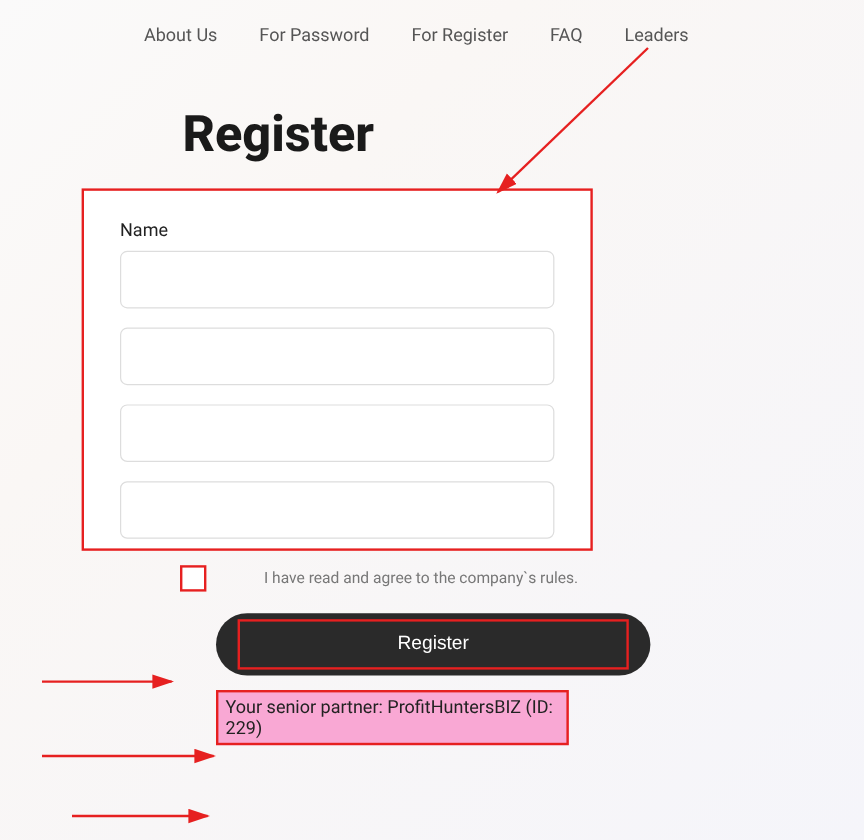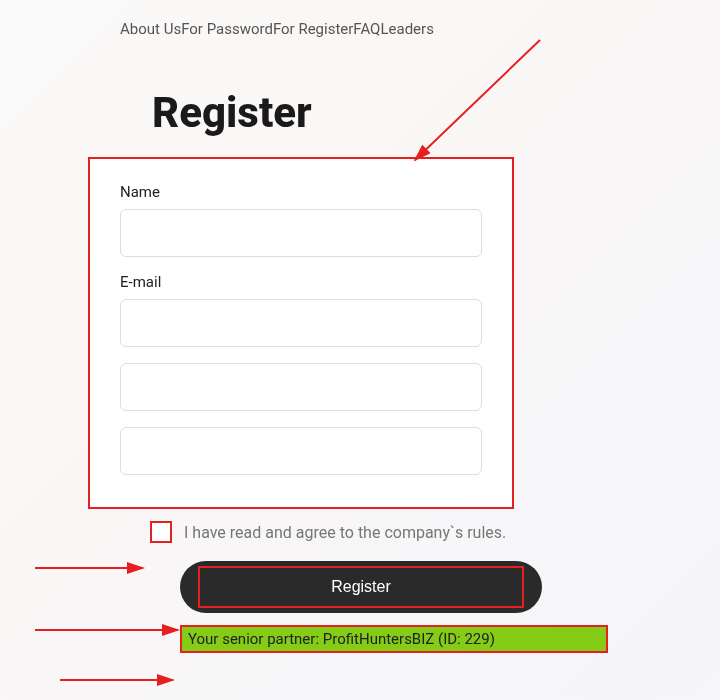--- a/index.html
+++ b/index.html
@@ -5,37 +5,38 @@
     * { margin: 0; padding: 0; box-sizing: border-box; }
     body {
       width: 720px;
       height: 700px;
       font-family: -apple-system, BlinkMacSystemFont, 'Segoe UI', Roboto, Arial, sans-serif;
       background: linear-gradient(to bottom right, #fafafa 0%, #faf7f5 30%, #f5f5fa 100%);
       position: relative;
     }
     .nav {
       display: flex;
+      gap: 35px;
       padding: 20px 0 0 120px;
     }
     .nav-item {
       color: #555;
       font-size: 15px;
       cursor: pointer;
     }
     .page-title {
       font-size: 42px;
       font-weight: 800;
       color: #1a1a1a;
       margin: 50px 0 20px 152px;
     }
     .form-box {
       width: 426px;
-      margin-left: 88px;
-      padding: 24px 30px 28px 30px;
+      margin-left: 68px;
+      padding: 24px 30px 4px 30px;
       border: 2px solid #e62020;
       background: #fff;
     }
     .field-label {
       display: block;
       font-size: 15px;
       color: #222;
       margin-bottom: 8px;
     }
     .text-input {
@@ -55,22 +56,23 @@
       margin-left: 150px;
       margin-top: 12px;
     }
     .checkbox-box {
       width: 22px;
       height: 22px;
       border: 2px solid #e62020;
       background: #fff;
     }
     .checkbox-label {
-      font-size: 16px;
+      font-size: 13px;
       color: #777;
+      margin-left: 36px;
     }
     .register-container {
       width: 362px;
       margin-left: 180px;
       margin-top: 18px;
       position: relative;
     }
     .register-button {
       width: 100%;
       height: 52px;
@@ -85,28 +87,28 @@
     .register-inner-hl {
       position: absolute;
       top: 5px;
       left: 18px;
       right: 18px;
       bottom: 5px;
       border: 2px solid #e62020;
       pointer-events: none;
     }
     .partner-info {
-      width: 428px;
+      width: 294px;
       margin-left: 180px;
       margin-top: 12px;
       border: 2px solid #e62020;
       padding: 3px 6px;
       font-size: 15px;
       color: #222;
-      background: #84cc16;
+      background: #f9a8d4;
     }
     .arrow {
       position: absolute;
       pointer-events: none;
     }
   </style>
 </head>
 <body>
 
 <div class="nav">
@@ -116,21 +118,20 @@
   <span class="nav-item">FAQ</span>
   <span class="nav-item">Leaders</span>
 </div>
 
 <h1 class="page-title">Register</h1>
 
 <div class="form-box">
   <label class="field-label">Name</label>
   <input class="text-input" type="text" style="">
   
-  <label class="field-label">E-mail</label>
   <input class="text-input" type="text" style="">
   
   <input class="text-input" type="password" style="">
   
   <input class="text-input" type="password" style="margin-bottom: 4px;">
 </div>
 
 <div class="checkbox-row">
   <div class="checkbox-box"></div>
   <span class="checkbox-label">I have read and agree to the company`s rules.</span>

